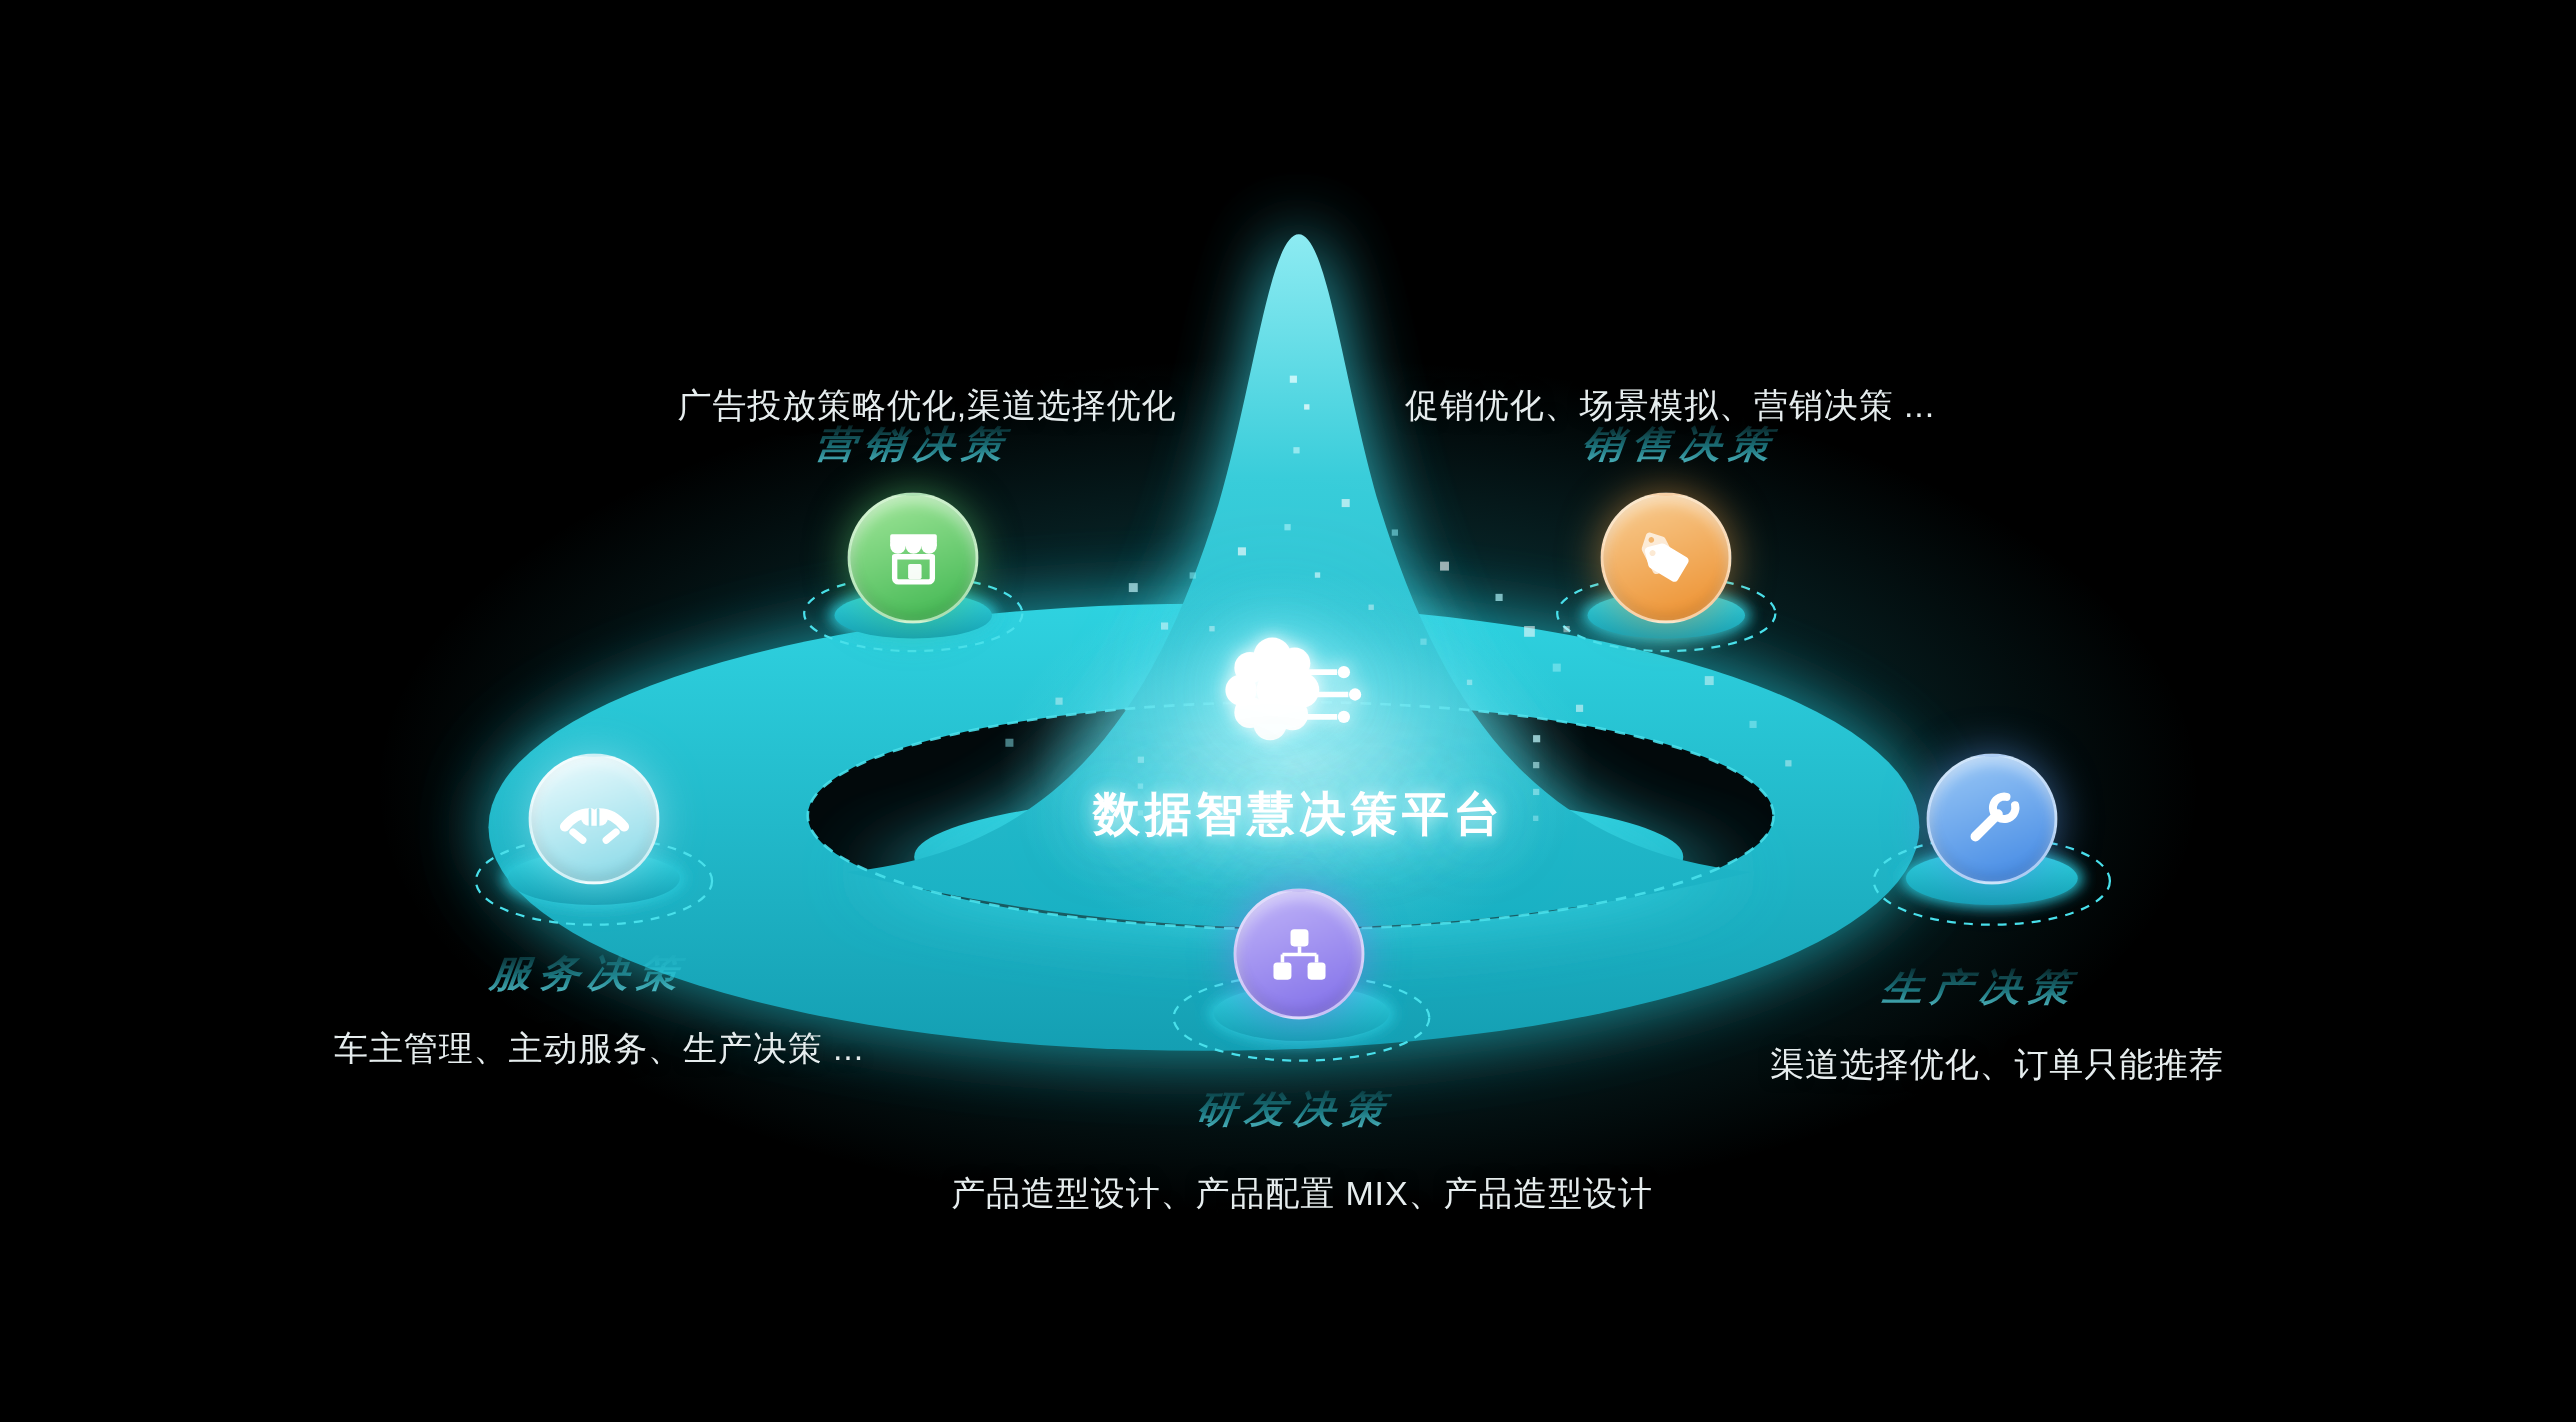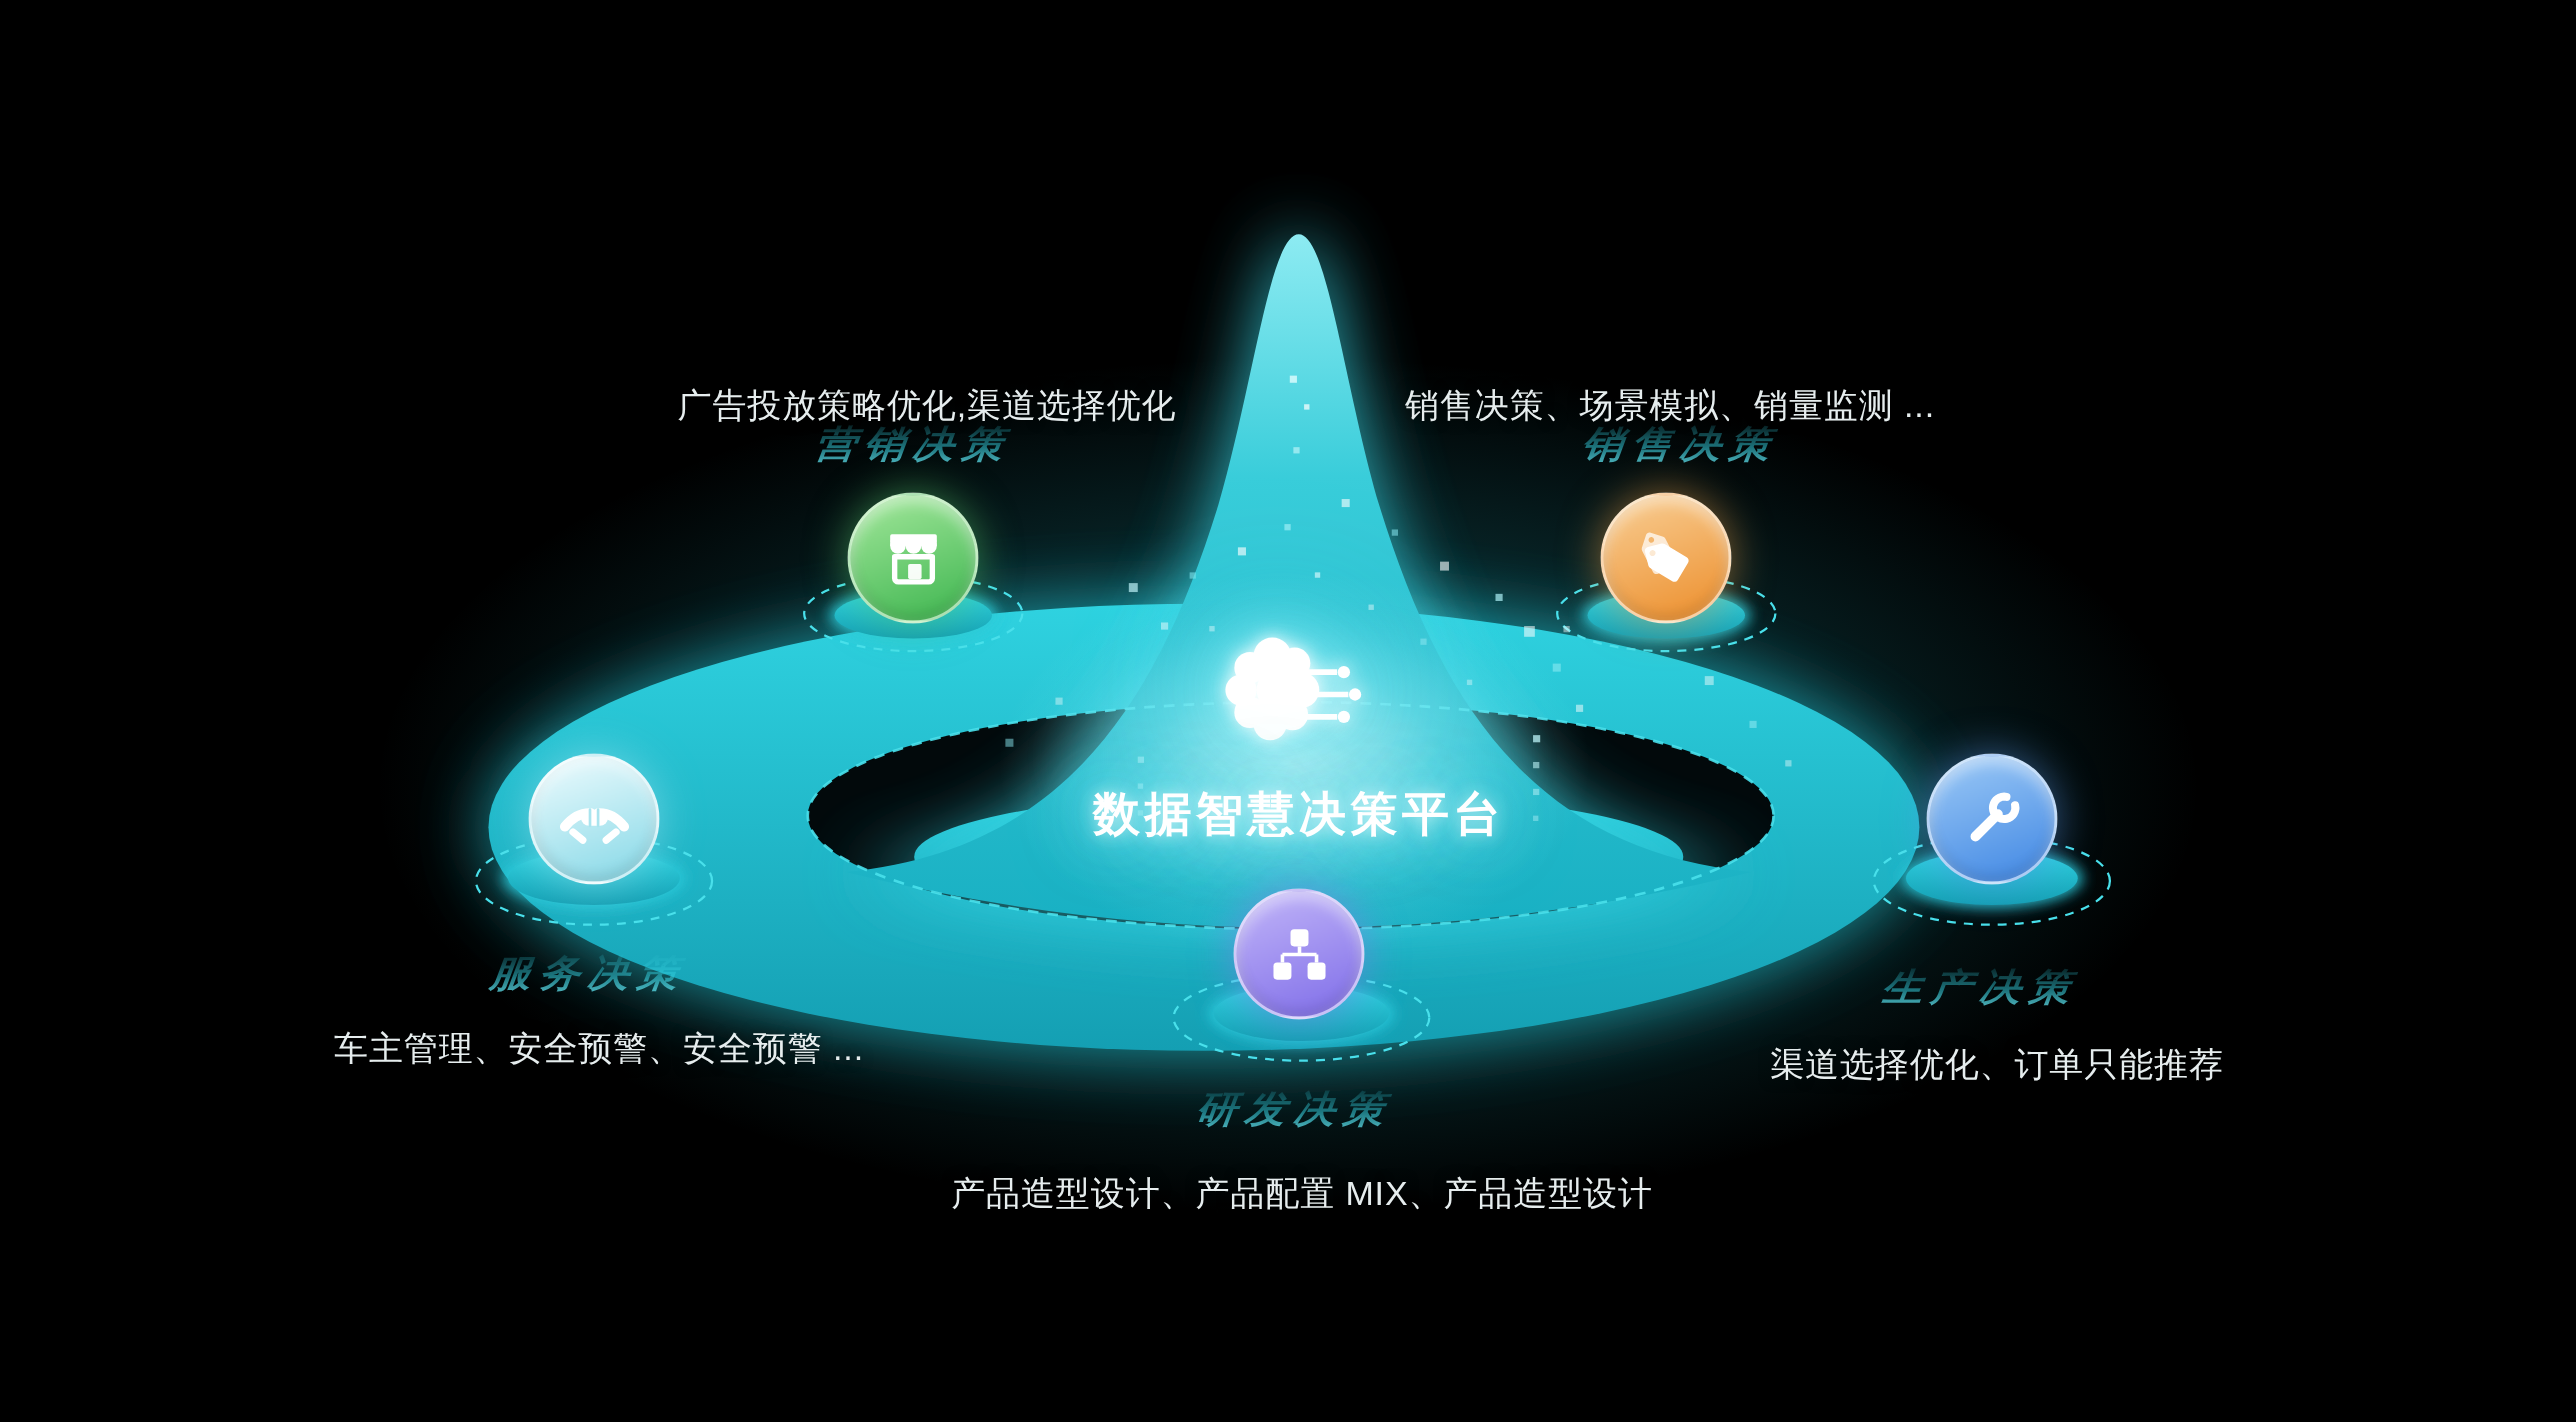--- a/index.html
+++ b/index.html
@@ -247,25 +247,25 @@
         <rect x="-29" y="9" width="20" height="19" rx="4"></rect>
         <rect x="9" y="9" width="20" height="19" rx="4"></rect>
         <path d="M0 -9 V0 M-19 0 H19 M-19 0 V9 M19 0 V9" fill="none" stroke="#ffffff" stroke-width="4"></path>
       </g>
     </svg>
   </div>
 
   <div class="desc" style="left:927px;top:386px;">广告投放策略优化,渠道选择优化</div>
   <div class="glabel" style="left:913px;top:445px;">营销决策</div>
 
-  <div class="desc" style="left:1670px;top:386px;">销售决策、场景模拟、销量监测 ...</div>
+  <div class="desc" style="left:1670px;top:386px;">促销优化、场景模拟、营销决策 ...</div>
   <div class="glabel" style="left:1680px;top:445px;">销售决策</div>
 
   <div class="glabel" style="left:588px;top:974px;">服务决策</div>
-  <div class="desc" style="left:599px;top:1029px;">车主管理、安全预警、安全预警 ...</div>
+  <div class="desc" style="left:599px;top:1029px;">车主管理、主动服务、生产决策 ...</div>
 
   <div class="glabel" style="left:1980px;top:988px;">生产决策</div>
   <div class="desc" style="left:1997px;top:1045px;">渠道选择优化、订单只能推荐</div>
 
   <div class="glabel" style="left:1294px;top:1110px;">研发决策</div>
   <div class="desc" style="left:1302px;top:1174px;">产品造型设计、产品配置 MIX、产品造型设计</div>
 
 </div>
 
 

